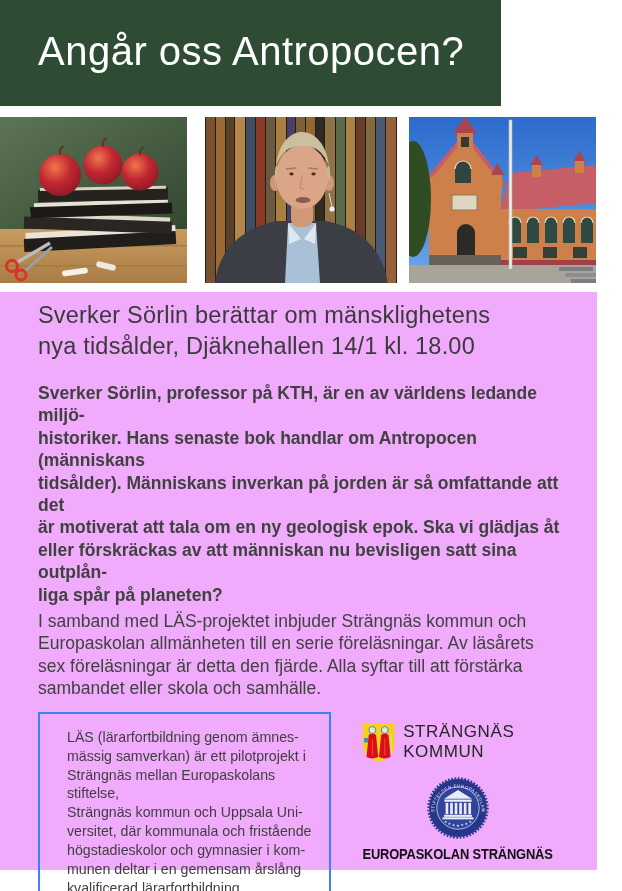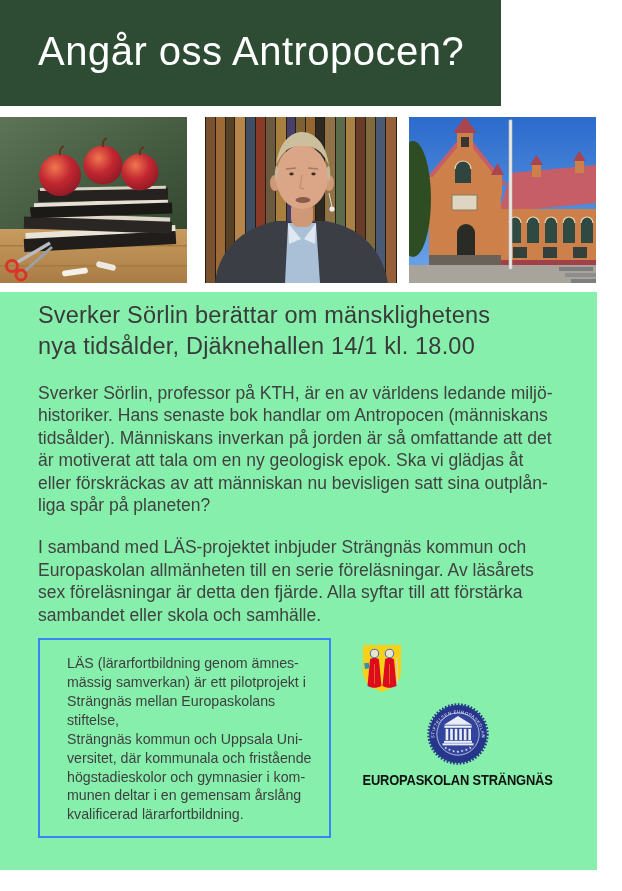--- a/index.html
+++ b/index.html
@@ -13,26 +13,26 @@
              color:#ffffff;}
 
   
   .photo-row{position:absolute;top:117px;left:0;width:597px;height:166px;}
   .photo{position:absolute;top:0;height:166px;display:block;}
   .photo.p1{left:0;width:187px;}
   .photo.p2{left:205px;width:192px;}
   .photo.p3{left:409px;width:187px;}
 
   
-  .content{position:absolute;top:292px;left:0;width:597px;height:578px;background:#86efac;
+  .content{position:absolute;top:292px;left:0;width:597px;height:578px;background:#f0abfc;
            box-sizing:border-box;padding:8px 30px 0 38px;color:#414141;}
   .content h2{margin:0 0 20px 0;font-size:23.5px;line-height:31px;font-weight:normal;
               color:#3a3a3a;white-space:pre-line;letter-spacing:.2px;}
   .content p.body{margin:0 0 12px 0;font-size:17.5px;line-height:22.4px;white-space:pre-line;}
-  .content p.body.first{margin-bottom:20px;}
+  .content p.body.first{margin-bottom:4px;font-weight:bold;}
   .content p.welcome{margin:14px 0 14px 0;font-size:17.5px;line-height:22.4px;}
 
   .bottom-row{display:flex;align-items:flex-start;}
   .info-box{box-sizing:border-box;width:293px;border:2px solid #3b82f6;
             padding:14px 12px 12px 27px;}
   .info-box p{margin:0;font-size:14.2px;line-height:18.9px;white-space:pre-line;color:#3f3f3f;}
 
   .logos-col{margin-left:31px;flex:1;display:flex;flex-direction:column;}
   .kommun{display:flex;align-items:center;gap:8px;margin-top:6px;}
   .kommun .wordmark{font-size:17px;letter-spacing:.6px;color:#262626;}
@@ -247,20 +247,21 @@
               <line x1="12.5" y1="20" x2="12.5" y2="40" stroke="#f7d117" stroke-width="0.8" opacity="0.55"></line>
               <rect x="2.6" y="19" width="4.6" height="5.6" fill="#2f8fb4" transform="rotate(-8 5 22)"></rect>
             </g>
             <g transform="translate(15 0)">
               <circle cx="12.5" cy="9.5" r="4.2" fill="#efe3cf" stroke="#3a79c2" stroke-width="1.1"></circle>
               <path d="M8 16 C8 13.4 17 13.4 17 16 L19.5 42 C14.5 44.4 10 44.4 5.5 42 Z" fill="#dd0b1e"></path>
               <line x1="12.5" y1="20" x2="12.5" y2="40" stroke="#f7d117" stroke-width="0.8" opacity="0.55"></line>
               <line x1="19.8" y1="14" x2="20.6" y2="40" stroke="#cfd9e8" stroke-width="1"></line>
             </g>
           </svg>
+          <span class="wordmark">STRÄNGNÄS KOMMUN</span>
         </div>
 
         <div class="euro">
           <svg class="seal" width="62" height="62" viewBox="0 0 60 60">
             <defs>
               <path id="arcTop" d="M 7 33 A 23 23 0 1 1 53 33" fill="none"></path>
               <path id="arcBottom" d="M 11 38 A 23 23 0 0 0 49 38" fill="none"></path>
             </defs>
             <circle cx="30" cy="30" r="28" fill="#26368a"></circle>
             <circle cx="30" cy="30" r="28.6" fill="none" stroke="#26368a" stroke-width="2.2" stroke-dasharray="1.6 1.6"></circle>

